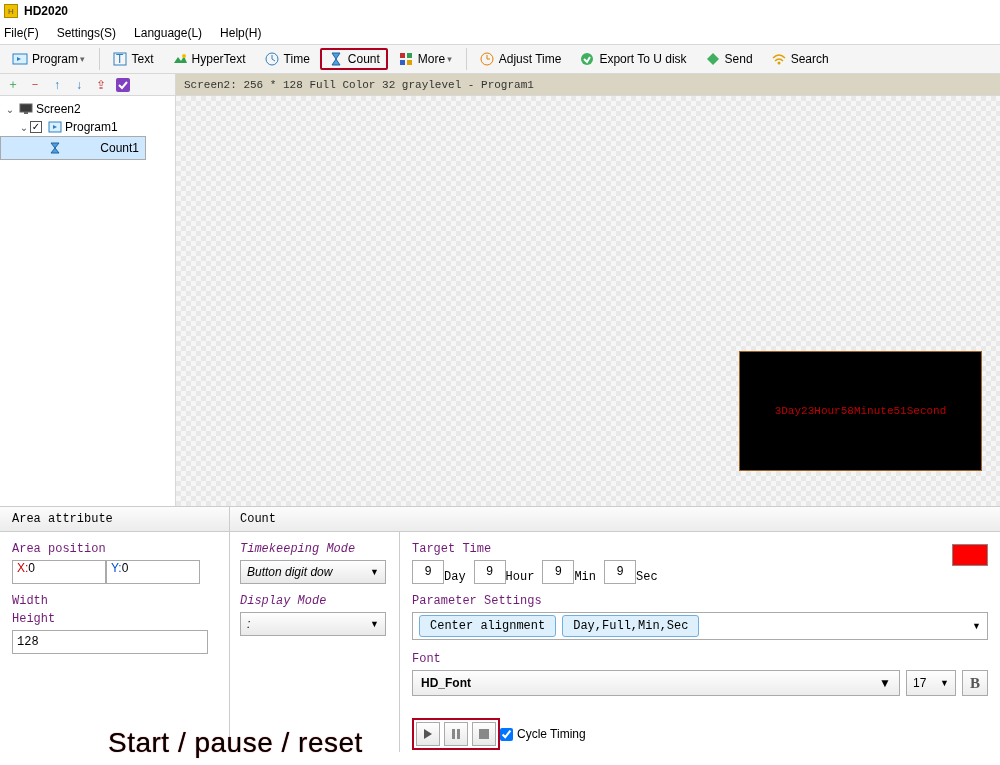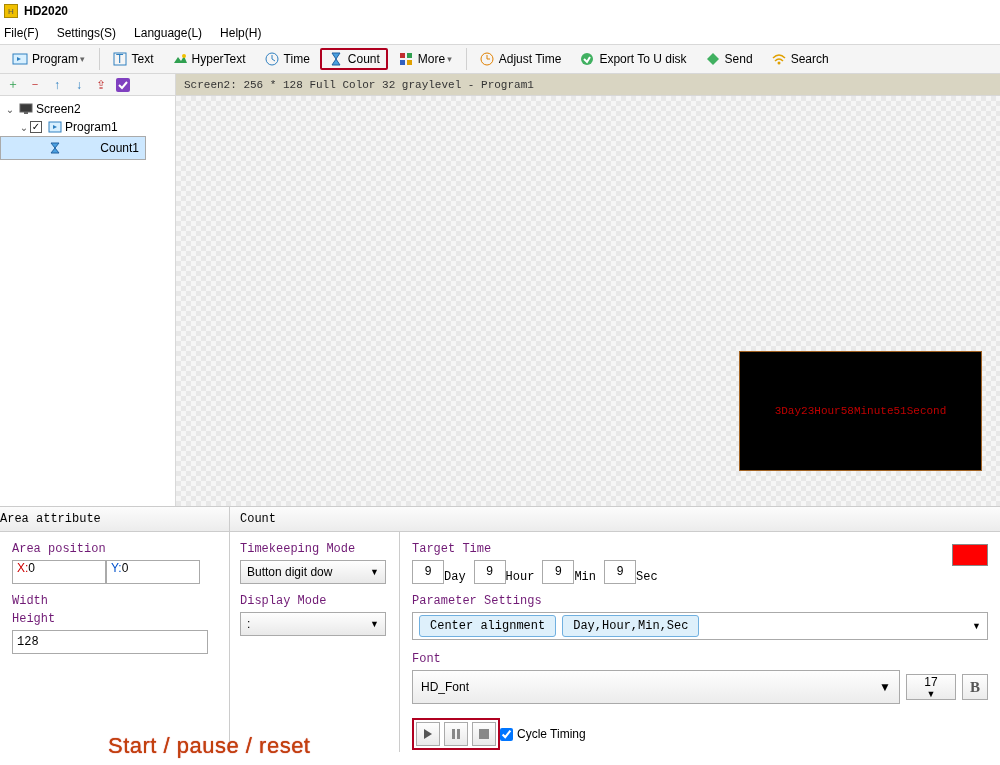--- a/index.html
+++ b/index.html
@@ -42,53 +42,53 @@
     linear-gradient(-45deg, transparent 75%, #e8e8e8 75%);
     background-color:#f6f6f6;
     background-size: 10px 10px;
     background-position: 0 0, 0 5px, 5px -5px, -5px 0px;
   }
   .preview-box { position:absolute; right:18px; top:255px; width:243px; height:120px; background:#000; border:1px solid #a06020;}
   .preview-text { width:100%; text-align:center; color:#c00000; font-family:'Courier New',monospace; font-size:11px; position:absolute; top:50%; transform:translateY(-50%);}
 
   
   .prop-head-row { height:26px; display:flex; border-top:1px solid #ccc; border-bottom:1px solid #ccc; background:linear-gradient(#fcfcfc,#ececec);}
-  .prop-head-left { width:230px; border-right:1px solid #ccc; display:flex; align-items:center; padding-left:0; font-family:'Courier New',monospace;}
+  .prop-head-left { width:230px; border-right:1px solid #ccc; display:flex; align-items:center; padding-left:12px; font-family:'Courier New',monospace;}
   .prop-head-right { flex:1; display:flex; align-items:center; padding-left:10px; font-family:'Courier New',monospace;}
 
   
   .prop-body { display:flex; height: 220px; }
   .prop-left { width:230px; border-right:1px solid #ccc; padding:10px 12px;}
-  .prop-mid  { width:170px; border-right:1px solid #ccc; padding:10px 10px;}
+  .prop-mid  { width:170px; border-right:1px solid #ccc; padding:10px 10px;font-style:italic;}
   .prop-right{ flex:1; padding:10px 12px 4px 12px; position:relative;}
 
   .lbl { font-family:'Courier New',monospace; color:#701a75; font-size:12px; margin-bottom:4px; display:block;}
   .row { display:flex; margin-bottom:10px;}
   .inp { border:1px solid #aaa; height:24px; padding:0 4px; font-family:'Courier New',monospace; font-size:12px; background:#fff;}
   .inp.half { width:94px;}
   .inp.full { width:196px;}
   .sel { border:1px solid #aaa; height:24px; width:146px; background:linear-gradient(#fefefe,#e9e9e9); font-family:'Courier New',monospace; font-size:12px; display:flex; align-items:center; justify-content:space-between; padding:0 6px;}
   .sel .arr{ font-size:9px;}
   .inp.sm { width:32px; text-align:center;}
   .unit { font-family:'Courier New',monospace; font-size:12px; align-self:center; margin-right:8px;margin-top:10px;}
 
   .chip { border:1px solid #70b0e0; background:#def0fb; border-radius:3px; height:22px; display:inline-flex; align-items:center; padding:0 10px; font-family:'Courier New',monospace; font-size:12px; margin-right:6px;}
   .chip-row { border:1px solid #aaa; height:28px; width:576px; display:flex; align-items:center; padding:0 6px; justify-content:flex-start; position:relative;}
   .chip-row .arr { position:absolute; right:6px; font-size:9px;}
 
   .font-row { display:flex; align-items:center; gap:6px;}
-  .font-sel { border:1px solid #aaa; height:34px; flex:1; background:linear-gradient(#fefefe,#ececec); display:flex; align-items:center; justify-content:space-between; padding:0 8px; font-family:'Courier New',monospace;}
-  .size-sel { border:1px solid #aaa; height:26px; width:50px; background:linear-gradient(#fefefe,#ececec); display:flex; align-items:center; justify-content:space-between; padding:0 6px;flex-direction:column;}
+  .font-sel { border:1px solid #aaa; height:26px; flex:1; background:linear-gradient(#fefefe,#ececec); display:flex; align-items:center; justify-content:space-between; padding:0 8px; font-family:'Courier New',monospace;font-weight:bold;}
+  .size-sel { border:1px solid #aaa; height:26px; width:50px; background:linear-gradient(#fefefe,#ececec); display:flex; align-items:center; justify-content:space-between; padding:0 6px;}
   .bold-btn { border:1px solid #aaa; width:26px; height:26px; background:linear-gradient(#fefefe,#ececec); display:flex; align-items:center; justify-content:center; font-family:'Times New Roman',serif; font-weight:bold; font-size:15px; color:#555;}
 
   .color-swatch { position:absolute; top:12px; right:12px; width:36px; height:22px; background:#ff0000; border:1px solid #888;}
 
   
   .media-row { position:absolute; bottom:2px; left:12px; right:12px; display:flex; align-items:center;}
-  .media-lbl { font-family: Arial; font-size:22px; color:#c2410c; font-weight:500; margin-right:10px; letter-spacing:0.5px; text-shadow:0 0 1px #c01818; white-space:nowrap;}
+  .media-lbl { font-family: Arial; font-size:28px; color:#000000; font-weight:500; margin-right:10px; letter-spacing:0.5px; text-shadow:0 0 1px #c01818; white-space:nowrap;}
   .media-group { border:2px solid #b00020; padding:2px; display:flex; gap:4px;}
   .media-btn { width:24px; height:24px; border:1px solid #aaa; background:linear-gradient(#fefefe,#e9e9e9); display:flex; align-items:center; justify-content:center;}
   .chk { margin-left:0; display:flex; align-items:center; font-family:'Courier New',monospace; font-size:12px;}
   .chk input{ margin-right:4px;}
 
   .prop-mid .lbl { margin-top:0;}
   .x-prefix{ color:#cc0000;} .y-prefix{ color:#0050cc;}
 
   svg { display:block;}
   .cb { width:12px; height:12px; border:1px solid #555; display:inline-flex; align-items:center; justify-content:center; font-size:10px; margin-right:3px; line-height:1;}
@@ -311,21 +311,21 @@
       <span class="unit">Hour</span>
       <input class="inp sm" value="9" style="">
       <span class="unit">Min</span>
       <input class="inp sm" value="9" style="">
       <span class="unit">Sec</span>
     </div>
 
     <span class="lbl">Parameter Settings</span>
     <div class="chip-row">
       <span class="chip">Center alignment</span>
-      <span class="chip">Day,Hour,Min,Sec</span>
+      <span class="chip">Day,Full,Min,Sec</span>
       <span class="arr">▼</span>
     </div>
 
     <div style="height:12px"></div>
     <span class="lbl">Font</span>
     <div class="font-row">
       <div class="font-sel">
           <span>HD_Font</span>
           <span class="arr">▼</span>
         </div>

